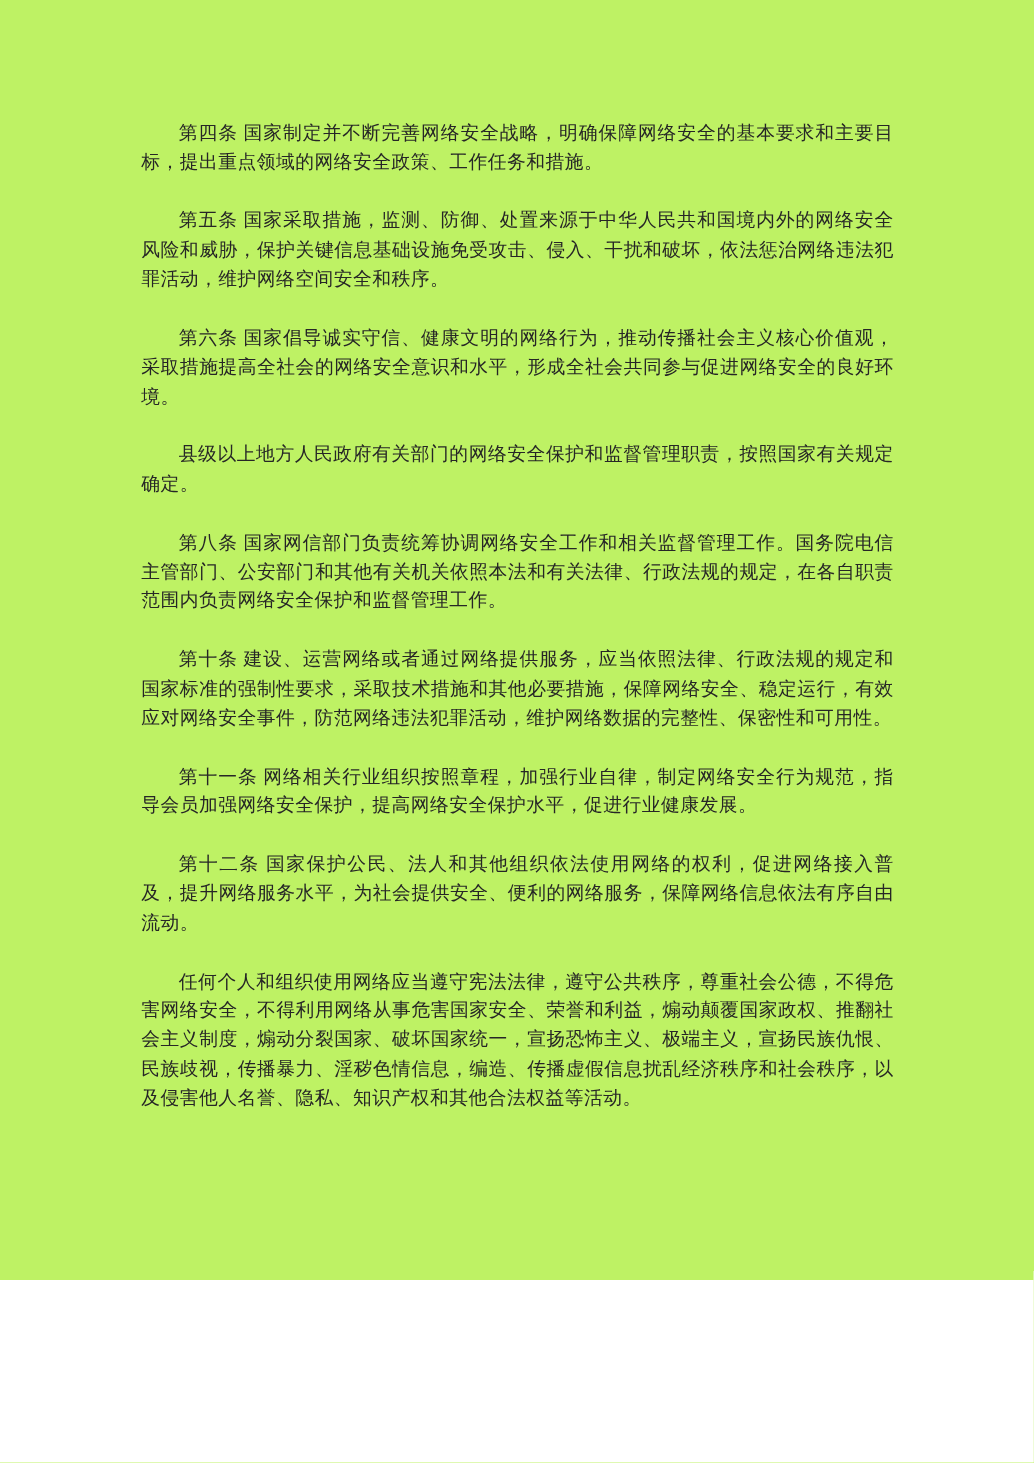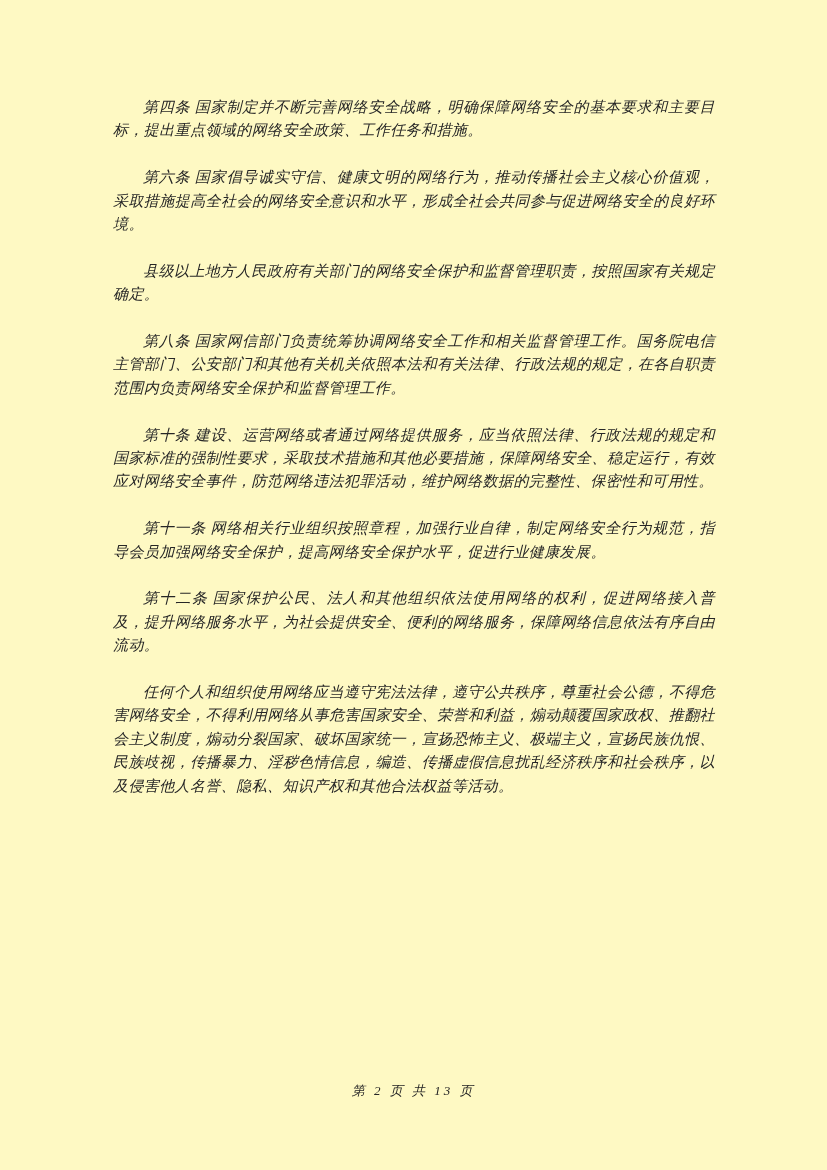--- a/index.html
+++ b/index.html
@@ -3,26 +3,25 @@
 <meta charset="utf-8">
 <style>
   html, body {
     margin: 0;
     padding: 0;
     background: #ffffff;
   }
   .page {
     position: relative;
     width: 827px;
-    height: 1170px;
-    background: #fef9c3;
+    height: 1024px;
+    background: #bef264;
     overflow: hidden;
     font-family: "Liberation Serif", "DejaVu Serif", serif;
     color: #262626;
-    font-style: italic;
   }
   .content {
     position: absolute;
     left: 113px;
     top: 96px;
     width: 602px;
     font-size: 15px;
     line-height: 23.4px;
     text-align: justify;
     text-justify: inter-ideograph;
@@ -46,20 +45,21 @@
     letter-spacing: 3px;
     color: #262626;
   }
 </style>
 </head>
 <body>
 
 <div class="page">
   <div class="content">
     <p>第四条 国家制定并不断完善网络安全战略，明确保障网络安全的基本要求和主要目标，提出重点领域的网络安全政策、工作任务和措施。</p>
+    <p>第五条 国家采取措施，监测、防御、处置来源于中华人民共和国境内外的网络安全风险和威胁，保护关键信息基础设施免受攻击、侵入、干扰和破坏，依法惩治网络违法犯罪活动，维护网络空间安全和秩序。</p>
     <p>第六条 国家倡导诚实守信、健康文明的网络行为，推动传播社会主义核心价值观，采取措施提高全社会的网络安全意识和水平，形成全社会共同参与促进网络安全的良好环境。</p>
     <p>县级以上地方人民政府有关部门的网络安全保护和监督管理职责，按照国家有关规定确定。</p>
     <p>第八条 国家网信部门负责统筹协调网络安全工作和相关监督管理工作。国务院电信主管部门、公安部门和其他有关机关依照本法和有关法律、行政法规的规定，在各自职责范围内负责网络安全保护和监督管理工作。</p>
     <p>第十条 建设、运营网络或者通过网络提供服务，应当依照法律、行政法规的规定和国家标准的强制性要求，采取技术措施和其他必要措施，保障网络安全、稳定运行，有效应对网络安全事件，防范网络违法犯罪活动，维护网络数据的完整性、保密性和可用性。</p>
     <p>第十一条 网络相关行业组织按照章程，加强行业自律，制定网络安全行为规范，指导会员加强网络安全保护，提高网络安全保护水平，促进行业健康发展。</p>
     <p>第十二条 国家保护公民、法人和其他组织依法使用网络的权利，促进网络接入普及，提升网络服务水平，为社会提供安全、便利的网络服务，保障网络信息依法有序自由流动。</p>
     <p>任何个人和组织使用网络应当遵守宪法法律，遵守公共秩序，尊重社会公德，不得危害网络安全，不得利用网络从事危害国家安全、荣誉和利益，煽动颠覆国家政权、推翻社会主义制度，煽动分裂国家、破坏国家统一，宣扬恐怖主义、极端主义，宣扬民族仇恨、民族歧视，传播暴力、淫秽色情信息，编造、传播虚假信息扰乱经济秩序和社会秩序，以及侵害他人名誉、隐私、知识产权和其他合法权益等活动。</p>
   </div>
   <div class="footer">第 2 页 共 13 页</div>
 </div>

